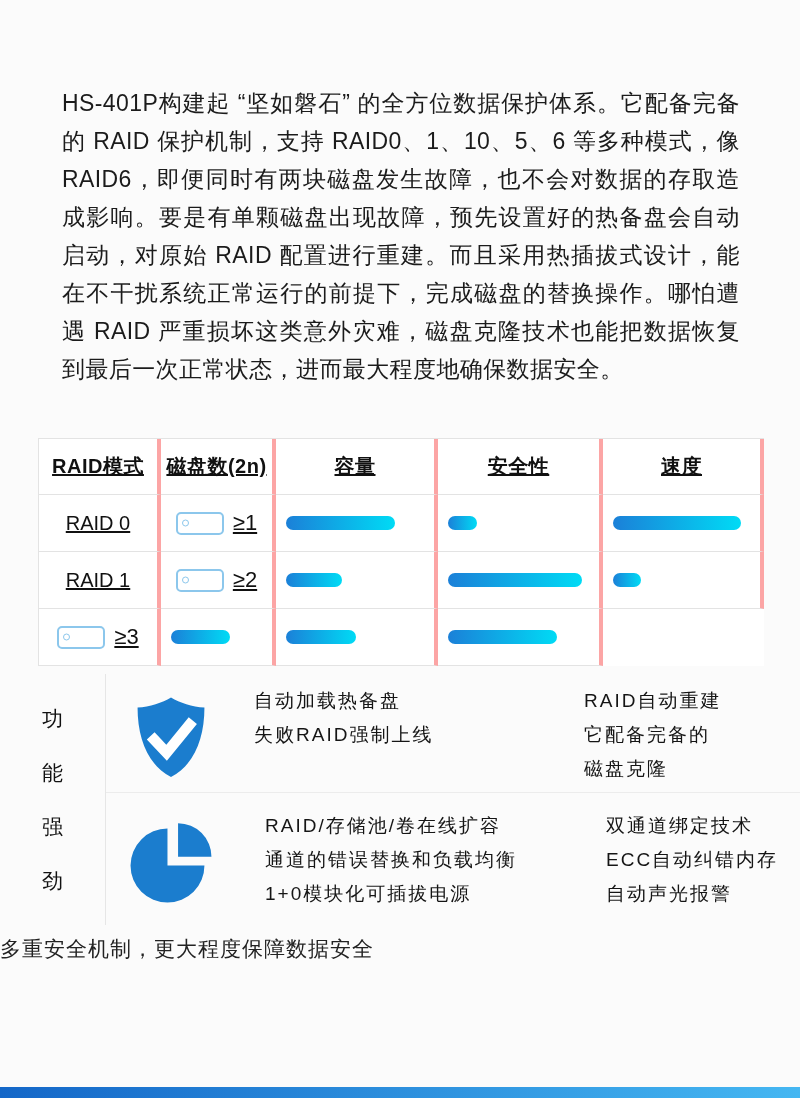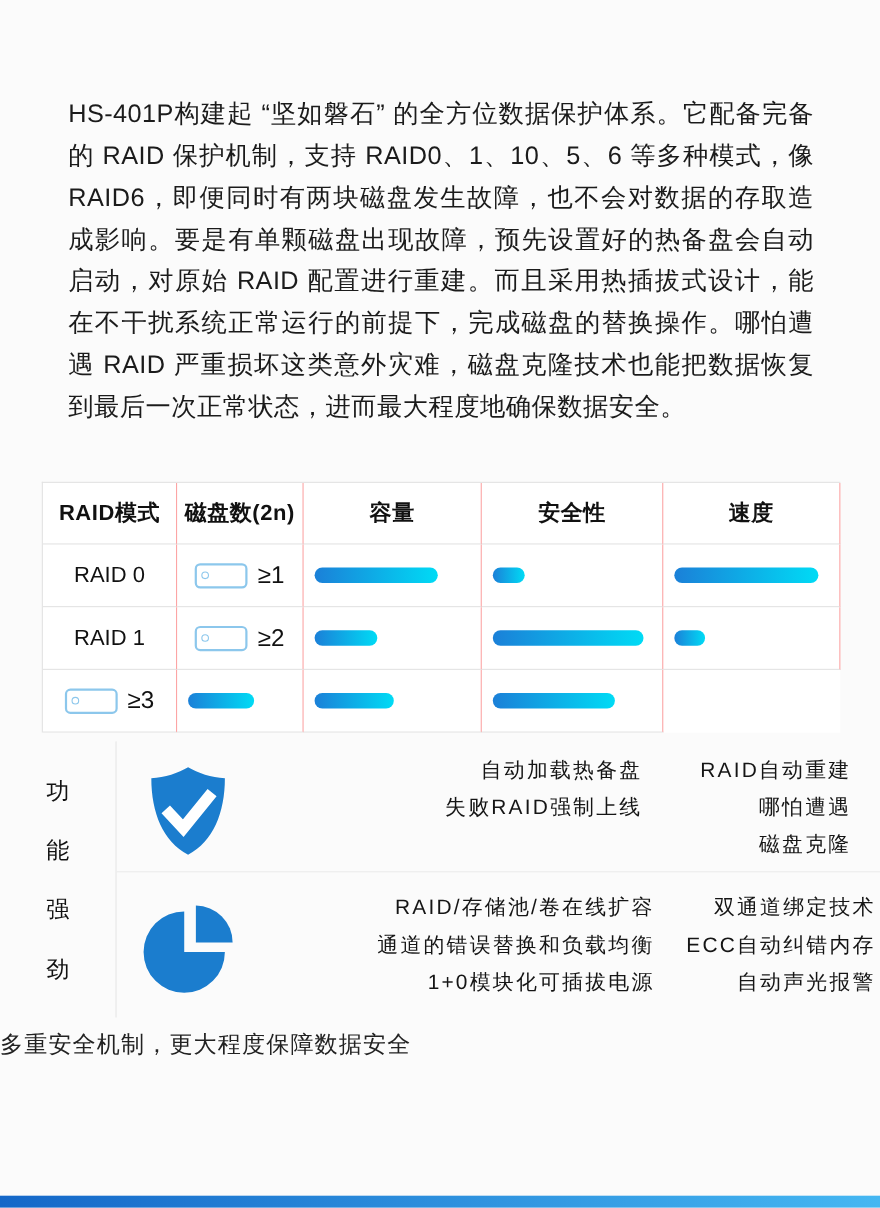--- a/index.html
+++ b/index.html
@@ -29,29 +29,30 @@
     width:725px;
     border-top:1px solid #e3e3e3;
     border-left:1px solid #e3e3e3;
     background:#fff;
   }
   .tr{
     display:grid;
     grid-template-columns:122px 115px 162px 165px 161px;
   }
   .cell{
-    border-right:1px solid #fca5a5;
+    border-right:4px solid #fca5a5;
     border-bottom:1px solid #e3e3e3;
     height:57px;
     display:flex;
     align-items:center;
     justify-content:center;
     box-sizing:border-box;
     font-size:20px;
     color:#111;
+    text-decoration:underline;
   }
   .cell.th{height:56px;font-weight:600;letter-spacing:0.5px;}
   .cell.mode{font-weight:500;}
   .cell.disks{gap:9px;}
   .disk-icon{
     position:relative;
     width:44px;height:19px;
     border:2px solid var(--disk-border,#8cc7ec);
     border-radius:5px;
     display:inline-block;
@@ -78,21 +79,21 @@
     display:flex;flex-direction:column;
     align-items:center;justify-content:center;
     gap:26px;
     font-size:21px;color:#111;font-weight:500;
   }
   .feature-groups{flex:1;}
   .group{display:flex;align-items:flex-start;padding:8px 0 6px 20px;}
   .group + .group{border-top:1px solid #ececec;padding-top:14px;padding-bottom:14px;gap:11px;}
   .gicon{width:90px;height:94px;margin-right:38px;margin-top:8px;display:flex;align-items:center;justify-content:center;flex:0 0 90px;}
   .gicon svg{width:88px;height:92px;display:block;}
-  .flist{list-style:none;margin:0;padding:0;font-size:19px;line-height:34px;letter-spacing:2px;color:#151515;font-weight:500;text-align:right;}
+  .flist{list-style:none;margin:0;padding:0;font-size:19px;line-height:34px;letter-spacing:2px;color:#151515;font-weight:500;}
   .flist.left{width:330px;padding-top:2px;}
   .flist.right{width:190px;padding-top:2px;}
 
   
   .tagline{
     margin:10px 64px 0 0;
     font-size:21px;
     letter-spacing:1px;
     color:#222;
     font-weight:500;
@@ -190,21 +191,21 @@
               <path d="M50 5 C60 11 74 15.5 88 16.5 C88 52 76 82 50 95.5 C24 82 12 52 12 16.5 C26 15.5 40 11 50 5 Z" fill="#1b7dce"></path>
               <polyline points="31,53 45,68 71,36" fill="none" stroke="#ffffff" stroke-width="12" stroke-linecap="square" stroke-linejoin="miter"></polyline>
             </svg>
           </div>
           <ul class="flist left">
             <li class="fitem">自动加载热备盘</li>
             <li class="fitem">失败RAID强制上线</li>
           </ul>
           <ul class="flist right">
             <li class="fitem">RAID自动重建</li>
-            <li class="fitem">哪怕遭遇</li>
+            <li class="fitem">它配备完备的</li>
             <li class="fitem">磁盘克隆</li>
           </ul>
         </div>
         <div class="group">
           <div class="gicon">
             <svg viewBox="0 0 100 100">
               <path d="M46 54 L46 12 A42 42 0 1 0 88 54 Z" fill="#1b7dce"></path>
               <path d="M58 44 L58 6 A38 38 0 0 1 96 44 Z" fill="#1b7dce"></path>
             </svg>
           </div>

